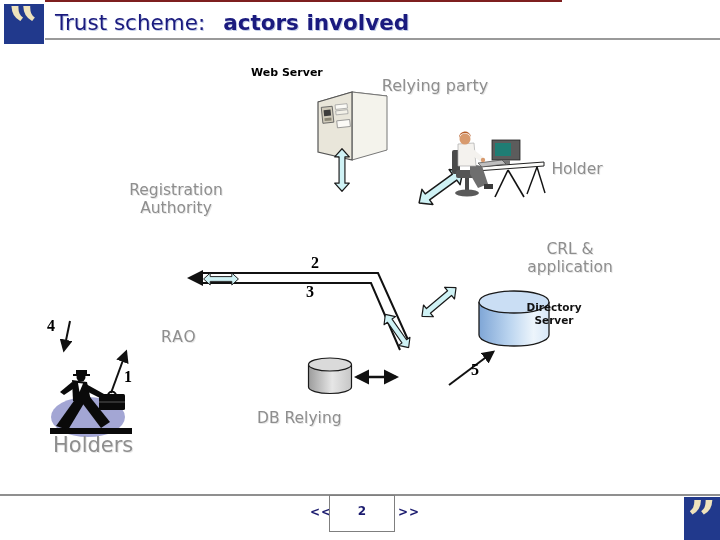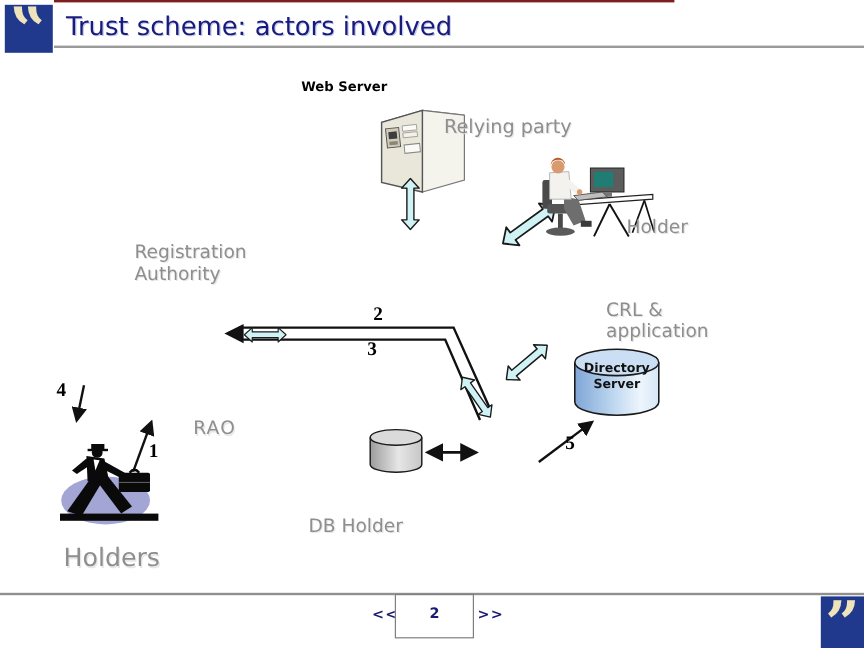--- a/index.html
+++ b/index.html
@@ -11,26 +11,26 @@
   .top-line{position:absolute;left:45px;top:0;width:517px;height:2px;background:#7e1f1f;}
   .brand-icon{position:absolute;background:#21398c;display:flex;justify-content:center;overflow:hidden;}
   .brand-icon .quote{color:#efe3bc;font-family:"DejaVu Serif","Liberation Serif",serif;font-weight:bold;}
   .icon-tl{left:4px;top:4px;width:40px;height:40px;}
   .icon-tl .quote{font-size:52px;line-height:52px;margin-top:-4px;}
   .icon-br{left:684px;top:497px;width:36px;height:43px;}
   .icon-br .quote{font-size:50px;line-height:50px;margin-top:-2px;}
   .title{position:absolute;left:55px;top:10px;font-size:21.5px;color:#1a1a7e;
          text-shadow:1px 1px 0 #c3cde8;white-space:nowrap;}
   .t-bold{font-weight:normal;}
-  .t-reg{margin-left:7px;font-weight:normal;}
+  .t-reg{margin-left:18px;font-weight:bold;}
   .title-rule{position:absolute;left:45px;top:38px;width:675px;height:2px;background:#9a9a9a;}
 
   
   .gl{position:absolute;color:#8e8e8e;text-shadow:1px 1px 0 rgba(225,225,225,.8);
-      font-size:15.5px;line-height:17.5px;text-align:left;margin-top:20px;}
+      font-size:15.5px;line-height:17.5px;text-align:center;}
   .bl{position:absolute;color:#000;font-weight:bold;font-size:11px;white-space:nowrap;}
   .num{position:absolute;font-family:"Liberation Serif","DejaVu Serif",serif;
        font-weight:bold;font-size:16px;color:#000;}
   .cyl-label{position:absolute;color:#111;font-weight:bold;font-size:10.5px;line-height:13px;text-align:center;}
 
   
   .footer-rule{position:absolute;left:0;top:494px;width:720px;height:2px;background:#8f8f8f;}
   .nav-btn{position:absolute;top:505px;color:#1a1a6e;font-weight:bold;font-size:12px;cursor:pointer;letter-spacing:1px;}
   .page-box{position:absolute;left:329px;top:495px;width:66px;height:37px;background:#fff;
             border:1px solid #7f7f7f;box-sizing:border-box;text-align:center;cursor:pointer;}
@@ -137,56 +137,56 @@
     <div>Registration</div>
     <div>Authority</div>
   </div>
 
   <div class="num" style="left:311px;top:254px;">2</div>
   <div class="num" style="left:306px;top:283px;">3</div>
   <div class="num" style="left:47px;top:317px;">4</div>
   <div class="num" style="left:124px;top:368px;">1</div>
   <div class="num" style="left:471px;top:361px;">5</div>
 
-  <div class="gl" style="left:505px;top:230px;width:130px;">
+  <div class="gl" style="left:505px;top:241px;width:130px;">
     <div>CRL &amp;</div>
     <div>application</div>
   </div>
 
   <svg class="abs" style="left:477px;top:290px;" width="74" height="58" viewBox="0 0 74 58">
     <defs>
       <linearGradient id="dirGrad" x1="0" y1="0" x2="1" y2="0">
         <stop offset="0" stop-color="#7fa6d6"></stop>
           <stop offset="0.45" stop-color="#bdd6f0"></stop>
         <stop offset="0.78" stop-color="#edf5fc"></stop>
           <stop offset="1" stop-color="#d7e7f7"></stop>
       </linearGradient>
     </defs>
     <path d="M2,12 L2,45 A35,11 0 0 0 72,45 L72,12" fill="url(#dirGrad)" stroke="#1a1a1a" stroke-width="1.3"></path>
     <ellipse cx="37" cy="12" rx="35" ry="11" fill="#cadef4" stroke="#1a1a1a" stroke-width="1.3"></ellipse>
   </svg>
-  <div class="cyl-label" style="left:480px;top:301px;width:68px;">
+  <div class="cyl-label" style="left:480px;top:301px;width:68px;padding-left:40px;">
     <div>Directory</div>
     <div>Server</div>
   </div>
 
   <div class="gl" style="left:161px;top:329px;letter-spacing:1px;">RAO</div>
 
   <svg class="abs" style="left:307px;top:357px;" width="46" height="38" viewBox="0 0 46 38">
     <defs>
       <linearGradient id="dbGrad" x1="0" y1="0" x2="1" y2="0">
         <stop offset="0" stop-color="#9c9c9c"></stop>
           <stop offset="0.55" stop-color="#e6e6e6"></stop>
           <stop offset="1" stop-color="#c6c6c6"></stop>
       </linearGradient>
     </defs>
     <path d="M1.5,7.5 L1.5,30 A21.5,6.5 0 0 0 44.5,30 L44.5,7.5" fill="url(#dbGrad)" stroke="#1a1a1a" stroke-width="1.2"></path>
     <ellipse cx="23" cy="7.5" rx="21.5" ry="6.5" fill="#dadada" stroke="#1a1a1a" stroke-width="1.2"></ellipse>
   </svg>
-  <div class="gl" style="left:257px;top:410px;">DB Holder</div>
+  <div class="gl" style="left:257px;top:410px;">DB Relying</div>
 
   <svg class="abs" style="left:46px;top:370px;" width="90" height="72" viewBox="0 0 90 72">
     <ellipse cx="42" cy="47" rx="37" ry="20" fill="#a3a6d4"></ellipse>
     <rect x="4" y="58" width="82" height="6" fill="#0a0a0a"></rect>
     <polygon points="30,28 40,30 22,60 10,56" fill="#0a0a0a"></polygon>
     <polygon points="34,30 44,27 64,52 55,58" fill="#0a0a0a"></polygon>
     <polygon points="26,10 41,12 45,31 27,31" fill="#0a0a0a"></polygon>
     <polygon points="26,12 14,22 18,25 30,17" fill="#0a0a0a"></polygon>
     <polygon points="40,14 58,24 56,29 38,20" fill="#0a0a0a"></polygon>
     <circle cx="35" cy="7" r="4.5" fill="#0a0a0a"></circle>

